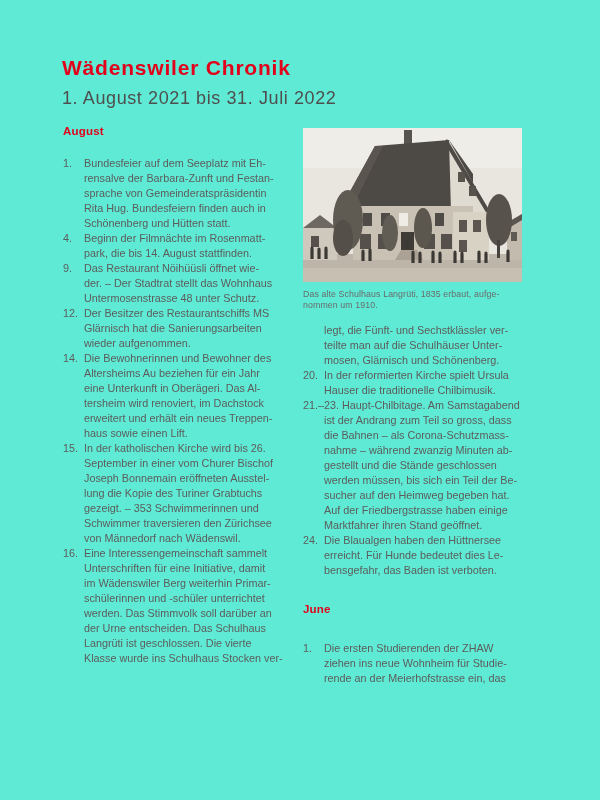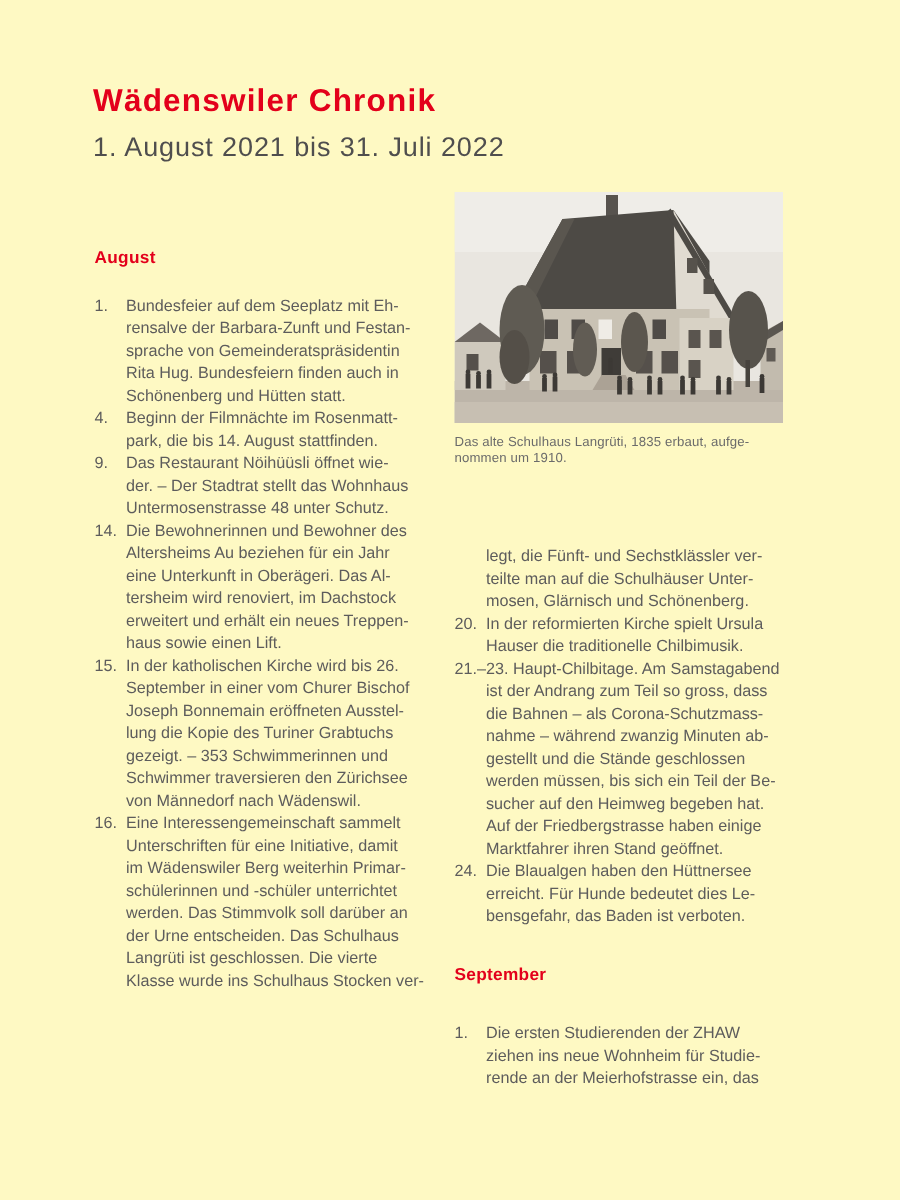--- a/index.html
+++ b/index.html
@@ -1,32 +1,32 @@
 <!DOCTYPE html>
 <html><head>
 <meta charset="utf-8">
 <style>
   html,body { margin:0; padding:0; background:#ffffff; }
   .page {
-    position:relative; width:600px; height:800px; background:#fef9c3;
+    position:relative; width:600px; height:800px; background:#5eead4;
     font-family:"Liberation Sans","DejaVu Sans",sans-serif; overflow:hidden;
     color:#5d5c5c;
   }
   
   .header { position:absolute; left:62px; top:55px; width:320px; }
   .title {
     margin:0; font-size:21px; font-weight:bold; letter-spacing:0.8px;
     color:#e3001b; line-height:25px;
   }
   .subtitle {
     margin:8px 0 0 0; font-size:18px; font-weight:normal; color:#4f4e4e;
     letter-spacing:0.6px; line-height:20px;
   }
   
-  .col { position:absolute; font-size:10.8px; line-height:15px;margin-top:41px; }
+  .col { position:absolute; font-size:10.8px; line-height:15px; }
   .col-left  { left:63px;  top:124px; width:224px; }
   .col-right { left:303px; top:323px; width:222px; }
   .month {
     margin:0 0 17px 0; font-size:11.5px; font-weight:bold; color:#e3001b;
     line-height:15px; letter-spacing:0.2px;
   }
   .month.september { margin-top:24px; margin-bottom:24px; }
   .entry { padding-left:21px; text-indent:-21px; }
   .entry .num {
     display:inline-block; min-width:21px; box-sizing:border-box;
@@ -63,20 +63,23 @@
         <div class="entry"><span class="num">1.</span><span class="body">Bundesfeier auf dem Seeplatz mit Eh-
 rensalve der Barbara-Zunft und Festan-
 sprache von Gemeinderatspräsidentin
 Rita Hug. Bundesfeiern finden auch in
 Schönenberg und Hütten statt.</span></div>
         <div class="entry"><span class="num">4.</span><span class="body">Beginn der Filmnächte im Rosenmatt-
 park, die bis 14. August stattfinden.</span></div>
         <div class="entry"><span class="num">9.</span><span class="body">Das Restaurant Nöihüüsli öffnet wie-
 der. – Der Stadtrat stellt das Wohnhaus
 Untermosenstrasse 48 unter Schutz.</span></div>
+        <div class="entry"><span class="num">12.</span><span class="body">Der Besitzer des Restaurantschiffs MS
+Glärnisch hat die Sanierungsarbeiten
+wieder aufgenommen.</span></div>
         <div class="entry"><span class="num">14.</span><span class="body">Die Bewohnerinnen und Bewohner des
 Altersheims Au beziehen für ein Jahr
 eine Unterkunft in Oberägeri. Das Al-
 tersheim wird renoviert, im Dachstock
 erweitert und erhält ein neues Treppen-
 haus sowie einen Lift.</span></div>
         <div class="entry"><span class="num">15.</span><span class="body">In der katholischen Kirche wird bis 26.
 September in einer vom Churer Bischof
 Joseph Bonnemain eröffneten Ausstel-
 lung die Kopie des Turiner Grabtuchs
@@ -208,21 +211,21 @@
 nahme – während zwanzig Minuten ab-
 gestellt und die Stände geschlossen
 werden müssen, bis sich ein Teil der Be-
 sucher auf den Heimweg begeben hat.
 Auf der Friedbergstrasse haben einige
 Marktfahrer ihren Stand geöffnet.</span></div>
         <div class="entry"><span class="num">24.</span><span class="body">Die Blaualgen haben den Hüttnersee
 erreicht. Für Hunde bedeutet dies Le-
 bensgefahr, das Baden ist verboten.</span></div>
       </div>
-    <h2 class="month september">September</h2>
+    <h2 class="month september">June</h2>
     <div>
         <div class="entry"><span class="num">1.</span><span class="body">Die ersten Studierenden der ZHAW
 ziehen ins neue Wohnheim für Studie-
 rende an der Meierhofstrasse ein, das</span></div>
       </div>
   </section>
 
 
 </div>
 

